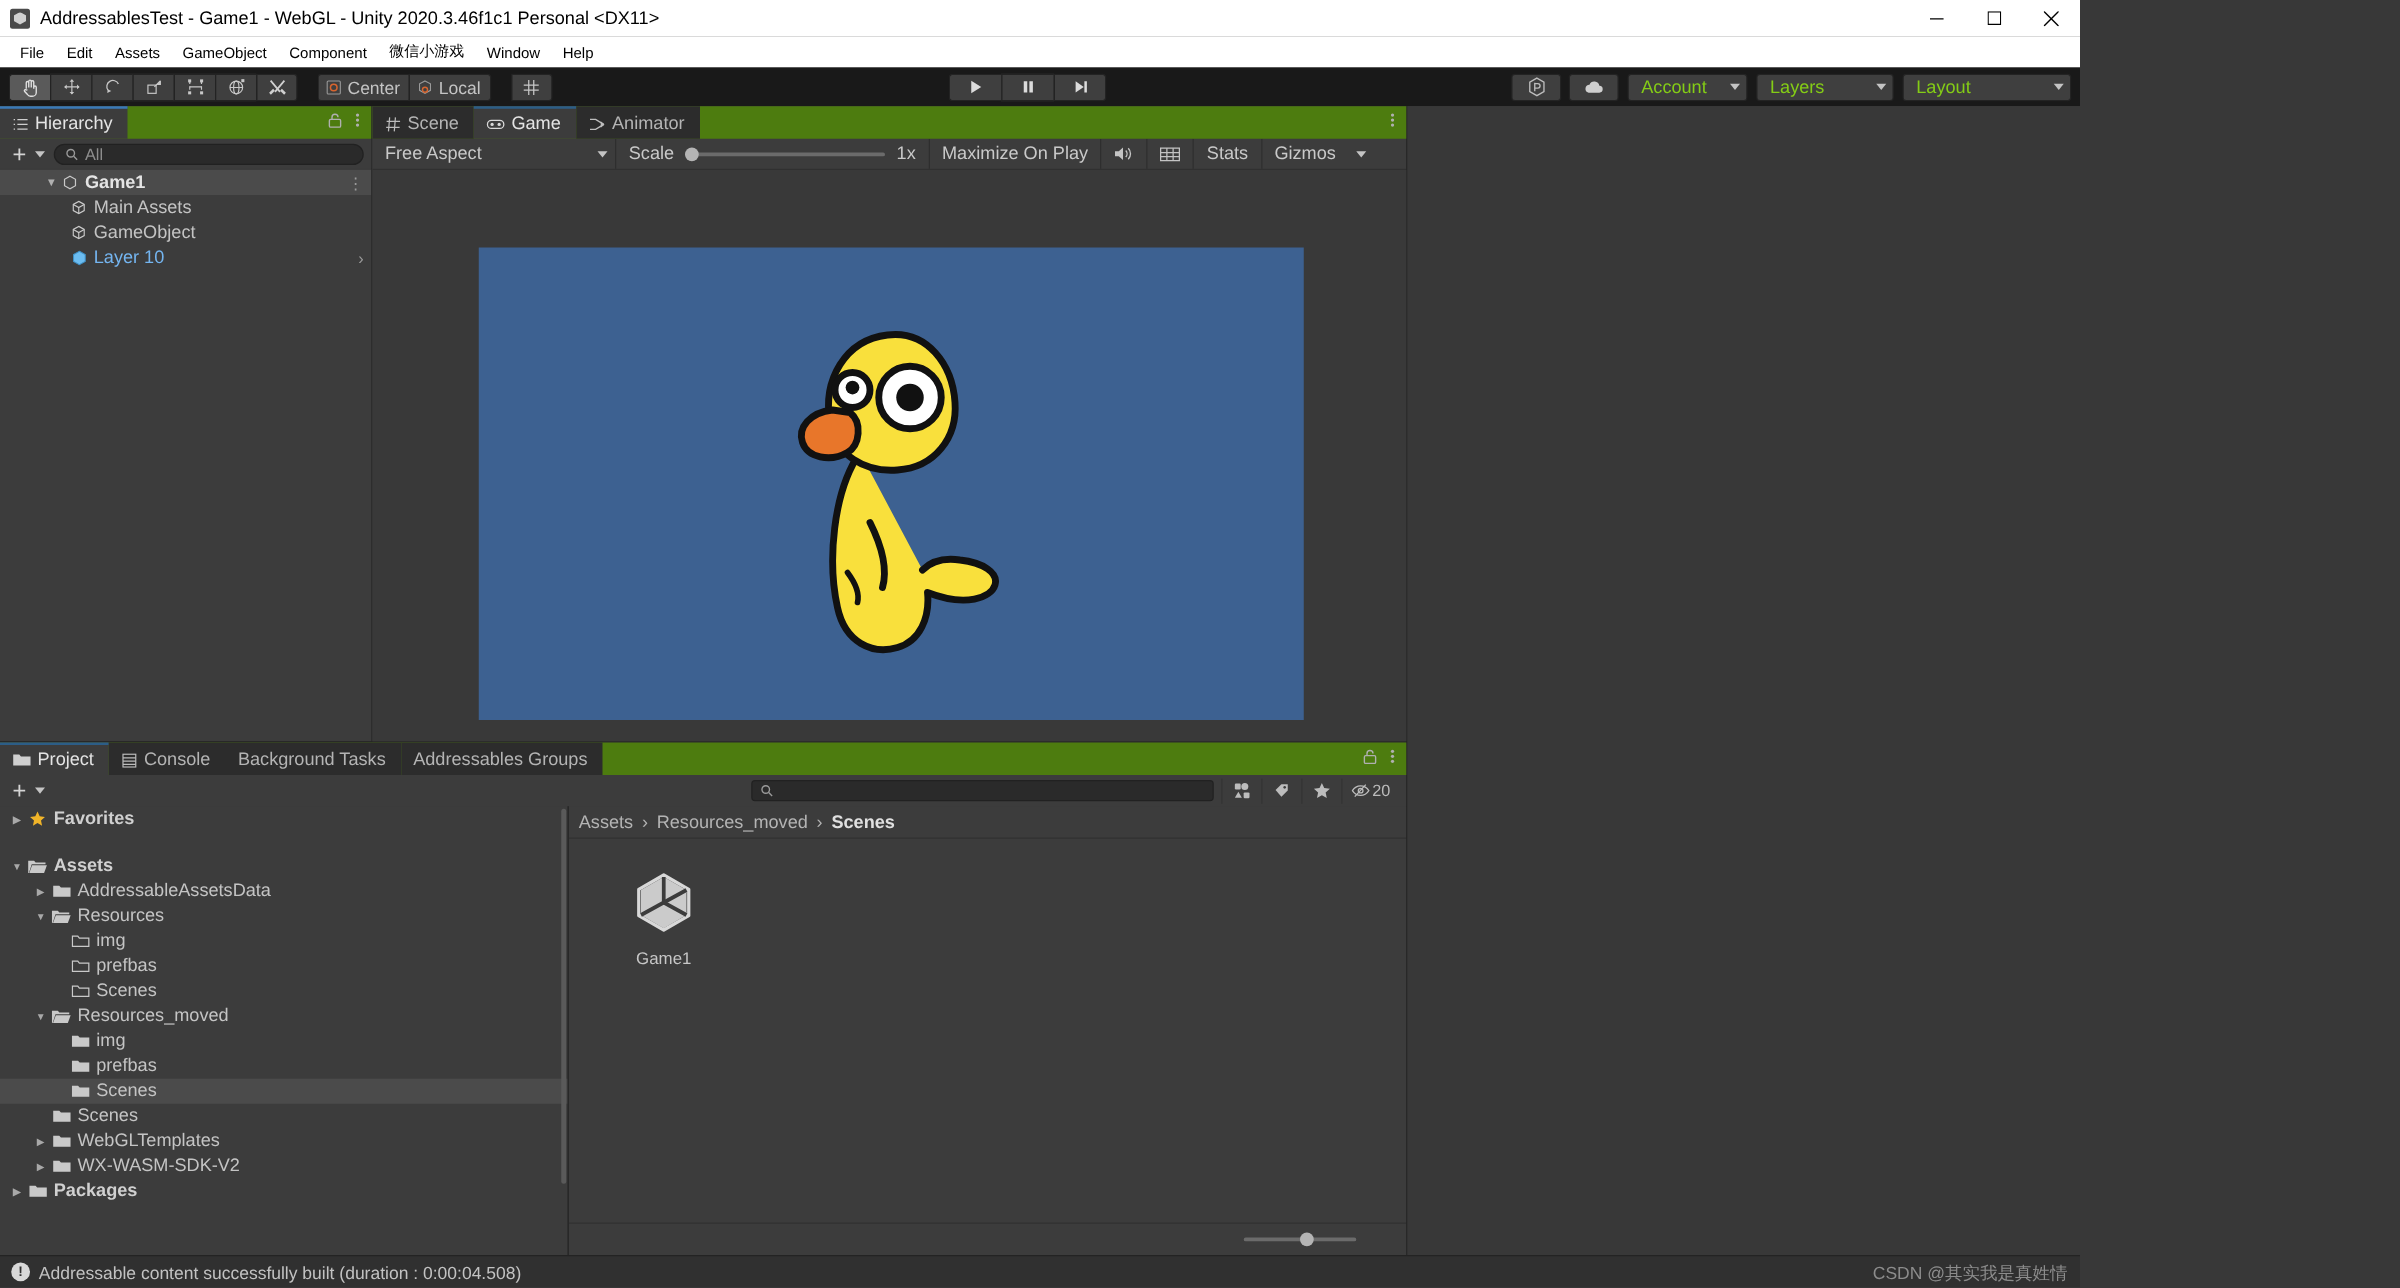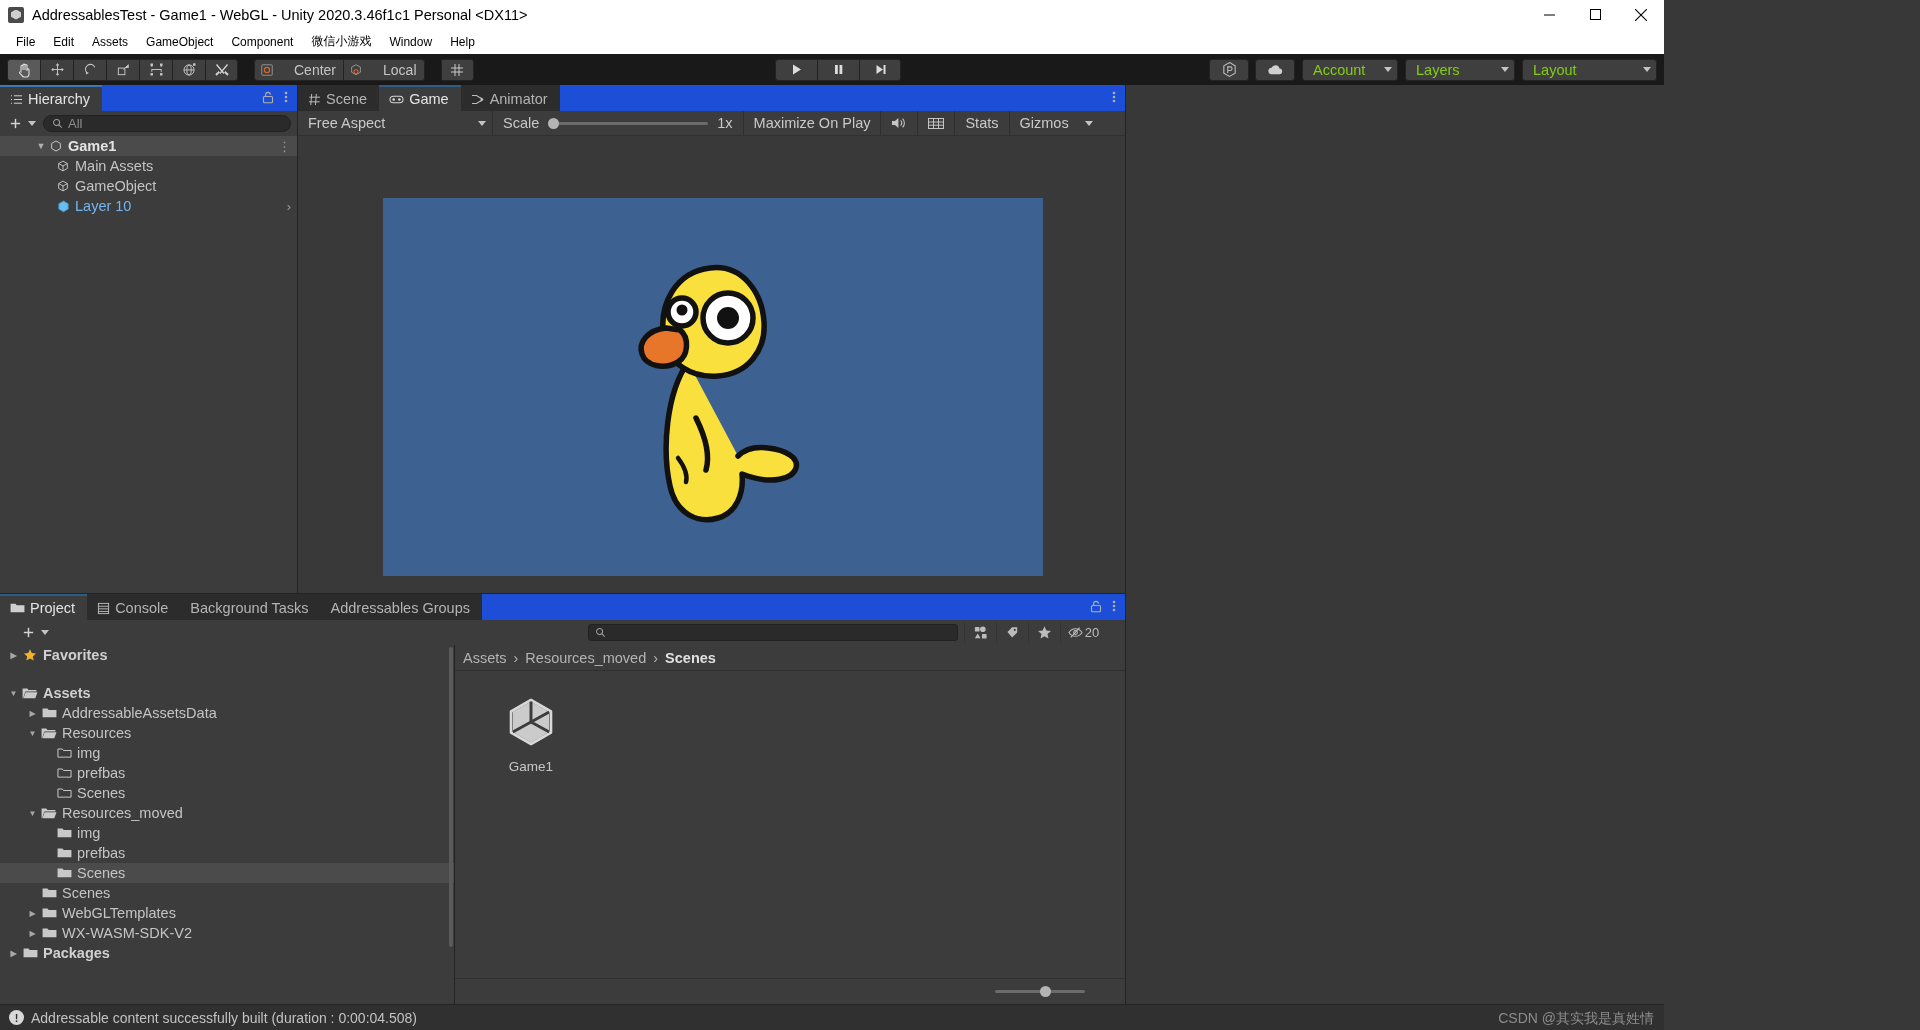--- a/index.html
+++ b/index.html
@@ -49,21 +49,21 @@
     height:22px; min-width:33px; background:#3f3f3f; border:1px solid #232323;
     border-right:none; display:flex; align-items:center; justify-content:center;
     color:#c4c4c4; padding:0 6px;
   }
   .tbtn:first-child { border-radius:3px 0 0 3px; }
   .tbtn:last-child { border-radius:0 3px 3px 0; border-right:1px solid #232323; }
   .tbtn.on { background:#5a5a5a; }
   .tsep { width:16px; }
   .pivotbtn {
     height:22px; background:#3f3f3f; border:1px solid #232323;
-    display:flex; align-items:center; gap:20px; padding:0 7px 0 5px;
+    display:flex; align-items:center; gap:4px; padding:0 7px 0 5px;
     color:#c4c4c4; font-size:14px; white-space:nowrap;
   }
   .pivotbtn.l { border-radius:3px 0 0 3px; border-right:none; }
   .pivotbtn.r { border-radius:0 3px 3px 0; }
   .playgroup { display:flex; }
   .playbtn {
     width:42px; height:22px; background:#3f3f3f; border:1px solid #232323;
     border-right:none; display:flex; align-items:center; justify-content:center;
   }
   .playbtn:first-child{ border-radius:3px 0 0 3px;}
@@ -83,21 +83,21 @@
   .caret { width:0;height:0;border-left:4px solid transparent;border-right:4px solid transparent;border-top:5px solid #c4c4c4; margin-left:10px;}
 
   
   .body { flex:1; display:flex; min-height:0; background:#383838; }
   .leftcol { width:1125px; display:flex; flex-direction:column; min-width:0; }
   .topsplit { height:508px; display:flex; flex:0 0 508px; min-width:0; }
 
   
   .panel { background:#383838; display:flex; flex-direction:column; min-width:0; min-height:0; }
   .tabrow {
-    height:26px; background:#1d4ed8; display:flex; align-items:stretch; flex:0 0 26px;
+    height:26px; background:#4d7c0f; display:flex; align-items:stretch; flex:0 0 26px;
     position:relative;
   }
   .tab {
     display:flex; align-items:center; gap:5px; padding:0 12px 0 10px;
     font-size:14.5px; color:#b4b4b4; background:#2c2c2c;
     border-top:2px solid transparent; white-space:nowrap;
   }
   .tab.active { background:#3c3c3c; color:#e4e4e4; border-top-color:#2c5d87; }
   .tab.active.blue { border-top-color:#3a79b8; }
   .tabrow .right { margin-left:auto; display:flex; align-items:center; gap:10px; padding-right:9px; color:#a0a0a0;}
@@ -139,21 +139,21 @@
   .gv-inner {
     position:absolute; left:85px; top:62px; width:660px; height:378px;
     background:#3d6191;
   }
   .duck { position:absolute; left:50%; top:50%; transform:translate(-50%,-50%); }
 
   
   .bottomsplit { flex:1; display:flex; flex-direction:column; min-height:0; border-top:1px solid #232323;}
   .proj-toolbar {
     height:25px; background:#3c3c3c; display:flex; align-items:center; flex:0 0 25px;
-    padding:0 19px; gap:6px;
+    padding:0 6px; gap:6px;
   }
   .proj-search {
     width:370px; height:17px; background:#2a2a2a; border:1px solid #212121; border-radius:3px;
     display:flex; align-items:center; padding:0 6px; gap:5px;
   }
   .proj-icons { display:flex; align-items:center; gap:0px; margin-left:auto; }
   .pibtn { width:32px; height:20px; display:flex; align-items:center; justify-content:center; border-left:1px solid #333; color:#bcbcbc;}
   .proj-body { flex:1; display:flex; min-height:0; }
   .tree { width:455px; flex:0 0 455px; background:#3c3c3c; border-right:1px solid #232323; overflow:hidden; position:relative;}
   .trow { height:20px; display:flex; align-items:center; font-size:14.5px; padding-right:6px; }

